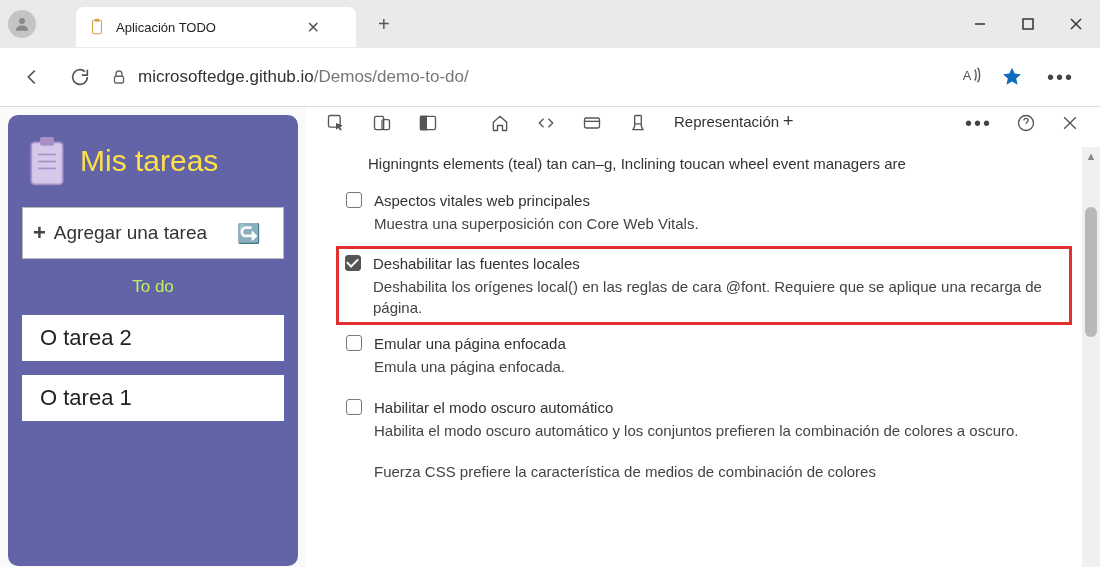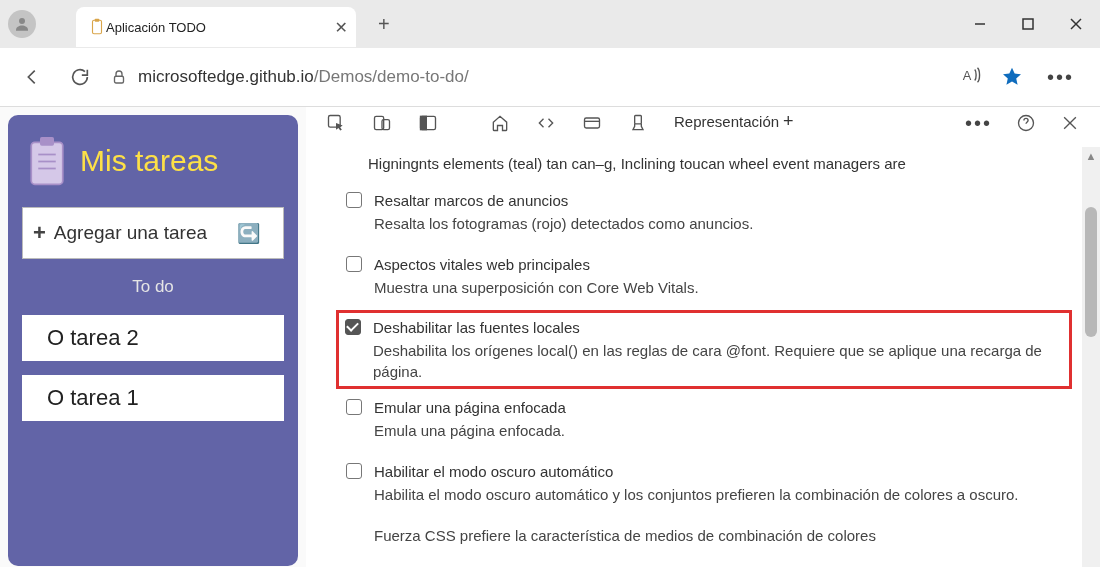--- a/index.html
+++ b/index.html
@@ -2,21 +2,21 @@
 <html><head>
   <meta charset="utf-8">
   <style>
     * { margin: 0; padding: 0; box-sizing: border-box; }
     body { font-family: "Segoe UI", Arial, sans-serif; background: #fafafa; width: 1100px; height: 567px; overflow: hidden; position: relative; }
     
     
     .titlebar { height: 48px; background: #eaeaea; display: flex; align-items: center; padding: 0 8px; position: relative; }
     .profile-icon { width: 28px; height: 28px; background: #c4c4c4; border-radius: 50%; margin-right: 40px; display:flex;align-items:center;justify-content:center; }
     .profile-icon svg{width:18px;height:18px;fill:#888;}
-    .tab { background: #fff; height: 40px; display: flex; align-items: center; padding: 0 4px 0 12px; border-radius: 8px 8px 0 0; min-width: 280px;margin-top:6px; }
+    .tab { background: #fff; height: 40px; display: flex; align-items: center; padding: 0 32px 0 12px; border-radius: 8px 8px 0 0; gap: 10px; min-width: 280px;margin-top:6px; }
     .tab-icon { width:18px;height:18px; }
     .tab-icon svg{width:18px;height:18px;}
     .tab-title { font-size: 13px; color: #222; }
     .tab-close { margin-left: auto; font-size: 16px; color: #555; cursor:pointer;padding:0 4px; }
     .newtab { margin-left: 14px; font-size: 20px; color: #555; cursor:pointer; padding: 4px 8px;}
     .window-controls { position:absolute; right:0; top:0; height:48px; display:flex; }
     .wc-btn { width:48px; display:flex; align-items:center; justify-content:center; font-size:16px; color:#333; cursor:pointer; }
     .wc-btn svg{width:14px;height:14px;stroke:#333;stroke-width:1.5;fill:none;}
 
     
@@ -36,22 +36,22 @@
     .content { display:flex; height: calc(567px - 48px - 52px); }
     
     
     .app-panel { width: 290px; background: #6264a7; padding: 14px; border-radius: 10px; margin: 8px; display:flex; flex-direction:column; gap:14px;}
     .app-header{ display:flex; align-items:center; gap:12px; padding:8px 4px;}
     .app-header-icon{width:42px;height:48px;}
     .app-title{ font-size:30px; font-weight:400; color:#fde047;}
     .add-task{ background:#fff; border:1px solid #bbb; padding:12px 10px; display:flex; align-items:center; gap:8px; font-size:19px; color:#333; cursor:pointer; position:relative;}
     .add-task .plus{font-size:22px;font-weight:bold;color:#444;}
     .add-task .emoji{position:absolute;right:22px;}
-    .section-label{ text-align:center; font-size:17px; color:#e5e5e5; padding:4px 0;}
-    .task-item{ background:#fff; padding:10px 25px; font-size:22px; color:#222; }
+    .section-label{ text-align:center; font-size:17px; color:#bef264; padding:4px 0;}
+    .task-item{ background:#fff; padding:10px 18px; font-size:22px; color:#222; }
 
     
     .devtools{ flex:1; background:#fff; display:flex; flex-direction:column; position:relative;}
     .dt-toolbar{ height:40px; display:flex; align-items:flex-start; gap:14px; padding: 0 14px; border-bottom:1px solid transparent;}
     .dt-ico{width:32px;height:32px;display:flex;align-items:center;justify-content:center;cursor:pointer;}
     .dt-ico svg{width:20px;height:20px;stroke:#555;stroke-width:1.6;fill:none;}
     .dt-tab{display:flex;align-items:center;gap:2px;font-size:15px;color:#333;padding:4px 6px;}
     .dt-right{margin-left:auto;display:flex;align-items:center;gap:12px;}
     
     .dt-body{ flex:1; overflow-y:auto; padding: 4px 10px 20px 40px; position:relative;}
@@ -229,27 +229,20 @@
               <line x1="19" y1="5" x2="5" y2="19"></line>
             </svg>
           </span>
       </div>
     </div>
 
     <div style="display:flex;flex:1;overflow:hidden;">
       <div class="dt-body">
         <div class="meta-line">Higningnts elements (teal) tan can–g, Inclining toucan wheel event managers are</div>
 
-        <div class="option">
-          <div class="cb"></div>
-          <div class="opt-text">
-            <div class="opt-title">Resaltar marcos de anuncios</div>
-            <div class="opt-desc">Resalta los fotogramas (rojo) detectados como anuncios.</div>
-          </div>
-        </div>
 
         <div class="option">
           <div class="cb"></div>
           <div class="opt-text">
             <div class="opt-title">Aspectos vitales web principales</div>
             <div class="opt-desc">Muestra una superposición con Core Web Vitals.</div>
           </div>
         </div>
 
         <div class="option highlighted">

